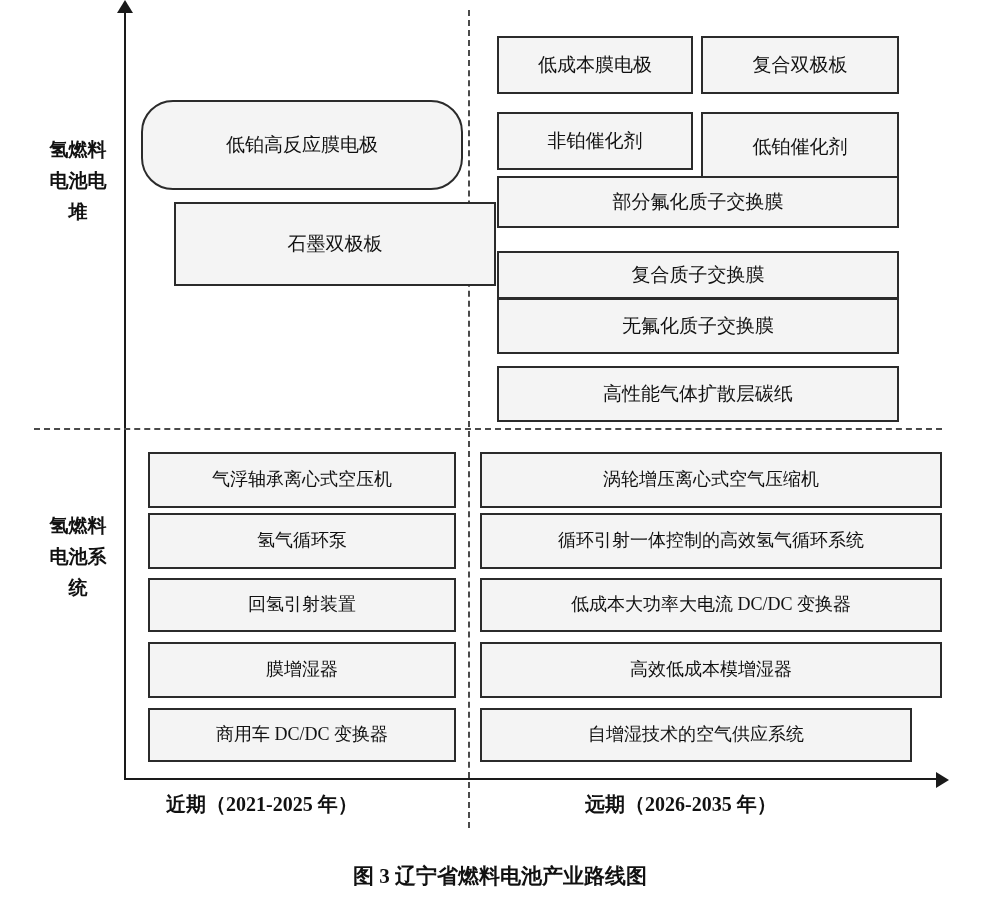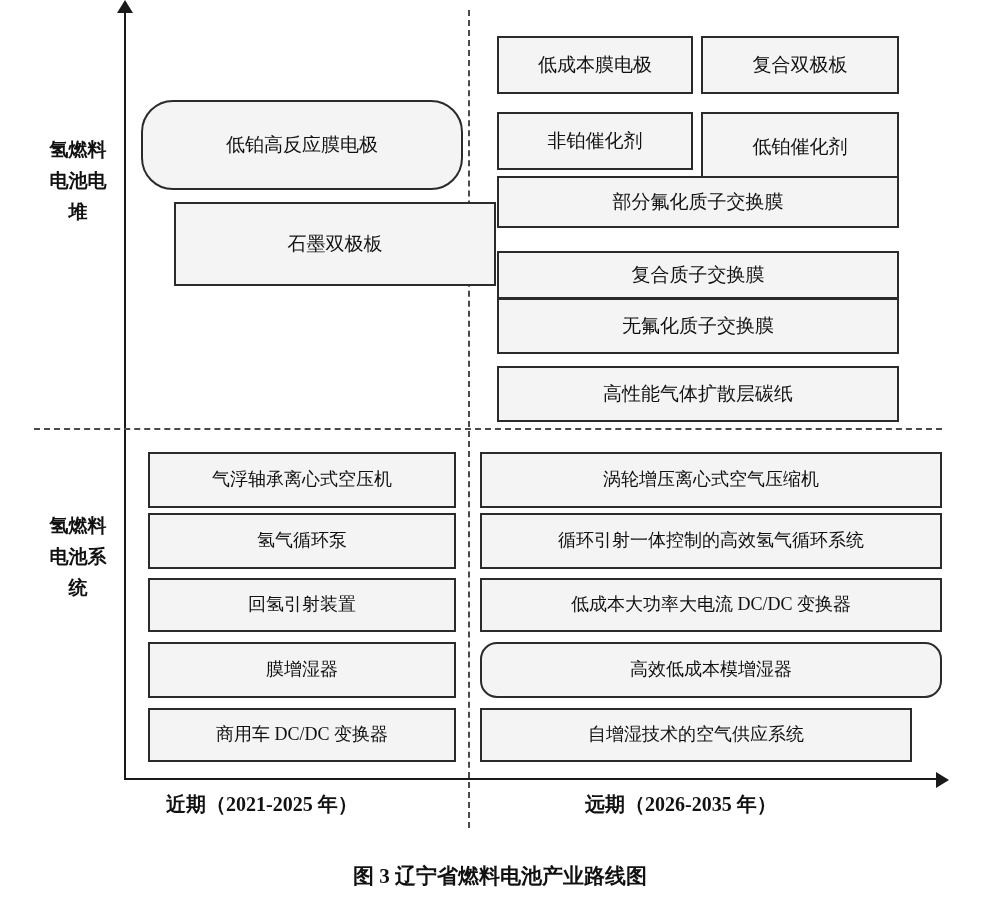--- a/index.html
+++ b/index.html
@@ -135,21 +135,21 @@
   #q3b0 { left: 148px; top: 452px; width: 308px; height: 56px; }
   #q3b1 { left: 148px; top: 513px; width: 308px; height: 56px; text-align: right; }
   #q3b2 { left: 148px; top: 578px; width: 308px; height: 54px; font-family: Liberation Serif, serif; }
   #q3b3 { left: 148px; top: 642px; width: 308px; height: 56px; }
   #q3b4 { left: 148px; top: 708px; width: 308px; height: 54px; }
 
   
   #q4b0 { left: 480px; top: 452px; width: 462px; height: 56px; }
   #q4b1 { left: 480px; top: 513px; width: 462px; height: 56px; }
   #q4b2 { left: 480px; top: 578px; width: 462px; height: 54px; }
-  #q4b3 { left: 480px; top: 642px; width: 462px; height: 56px; border-radius: 17px; }
+  #q4b3 { left: 480px; top: 642px; width: 462px; height: 56px; }
   #q4b4 { left: 480px; top: 708px; width: 432px; height: 54px; }
 
   
   #caption {
     position: absolute;
     left: 0;
     top: 862px;
     width: 1000px;
     text-align: center;
     font-size: 21px;

